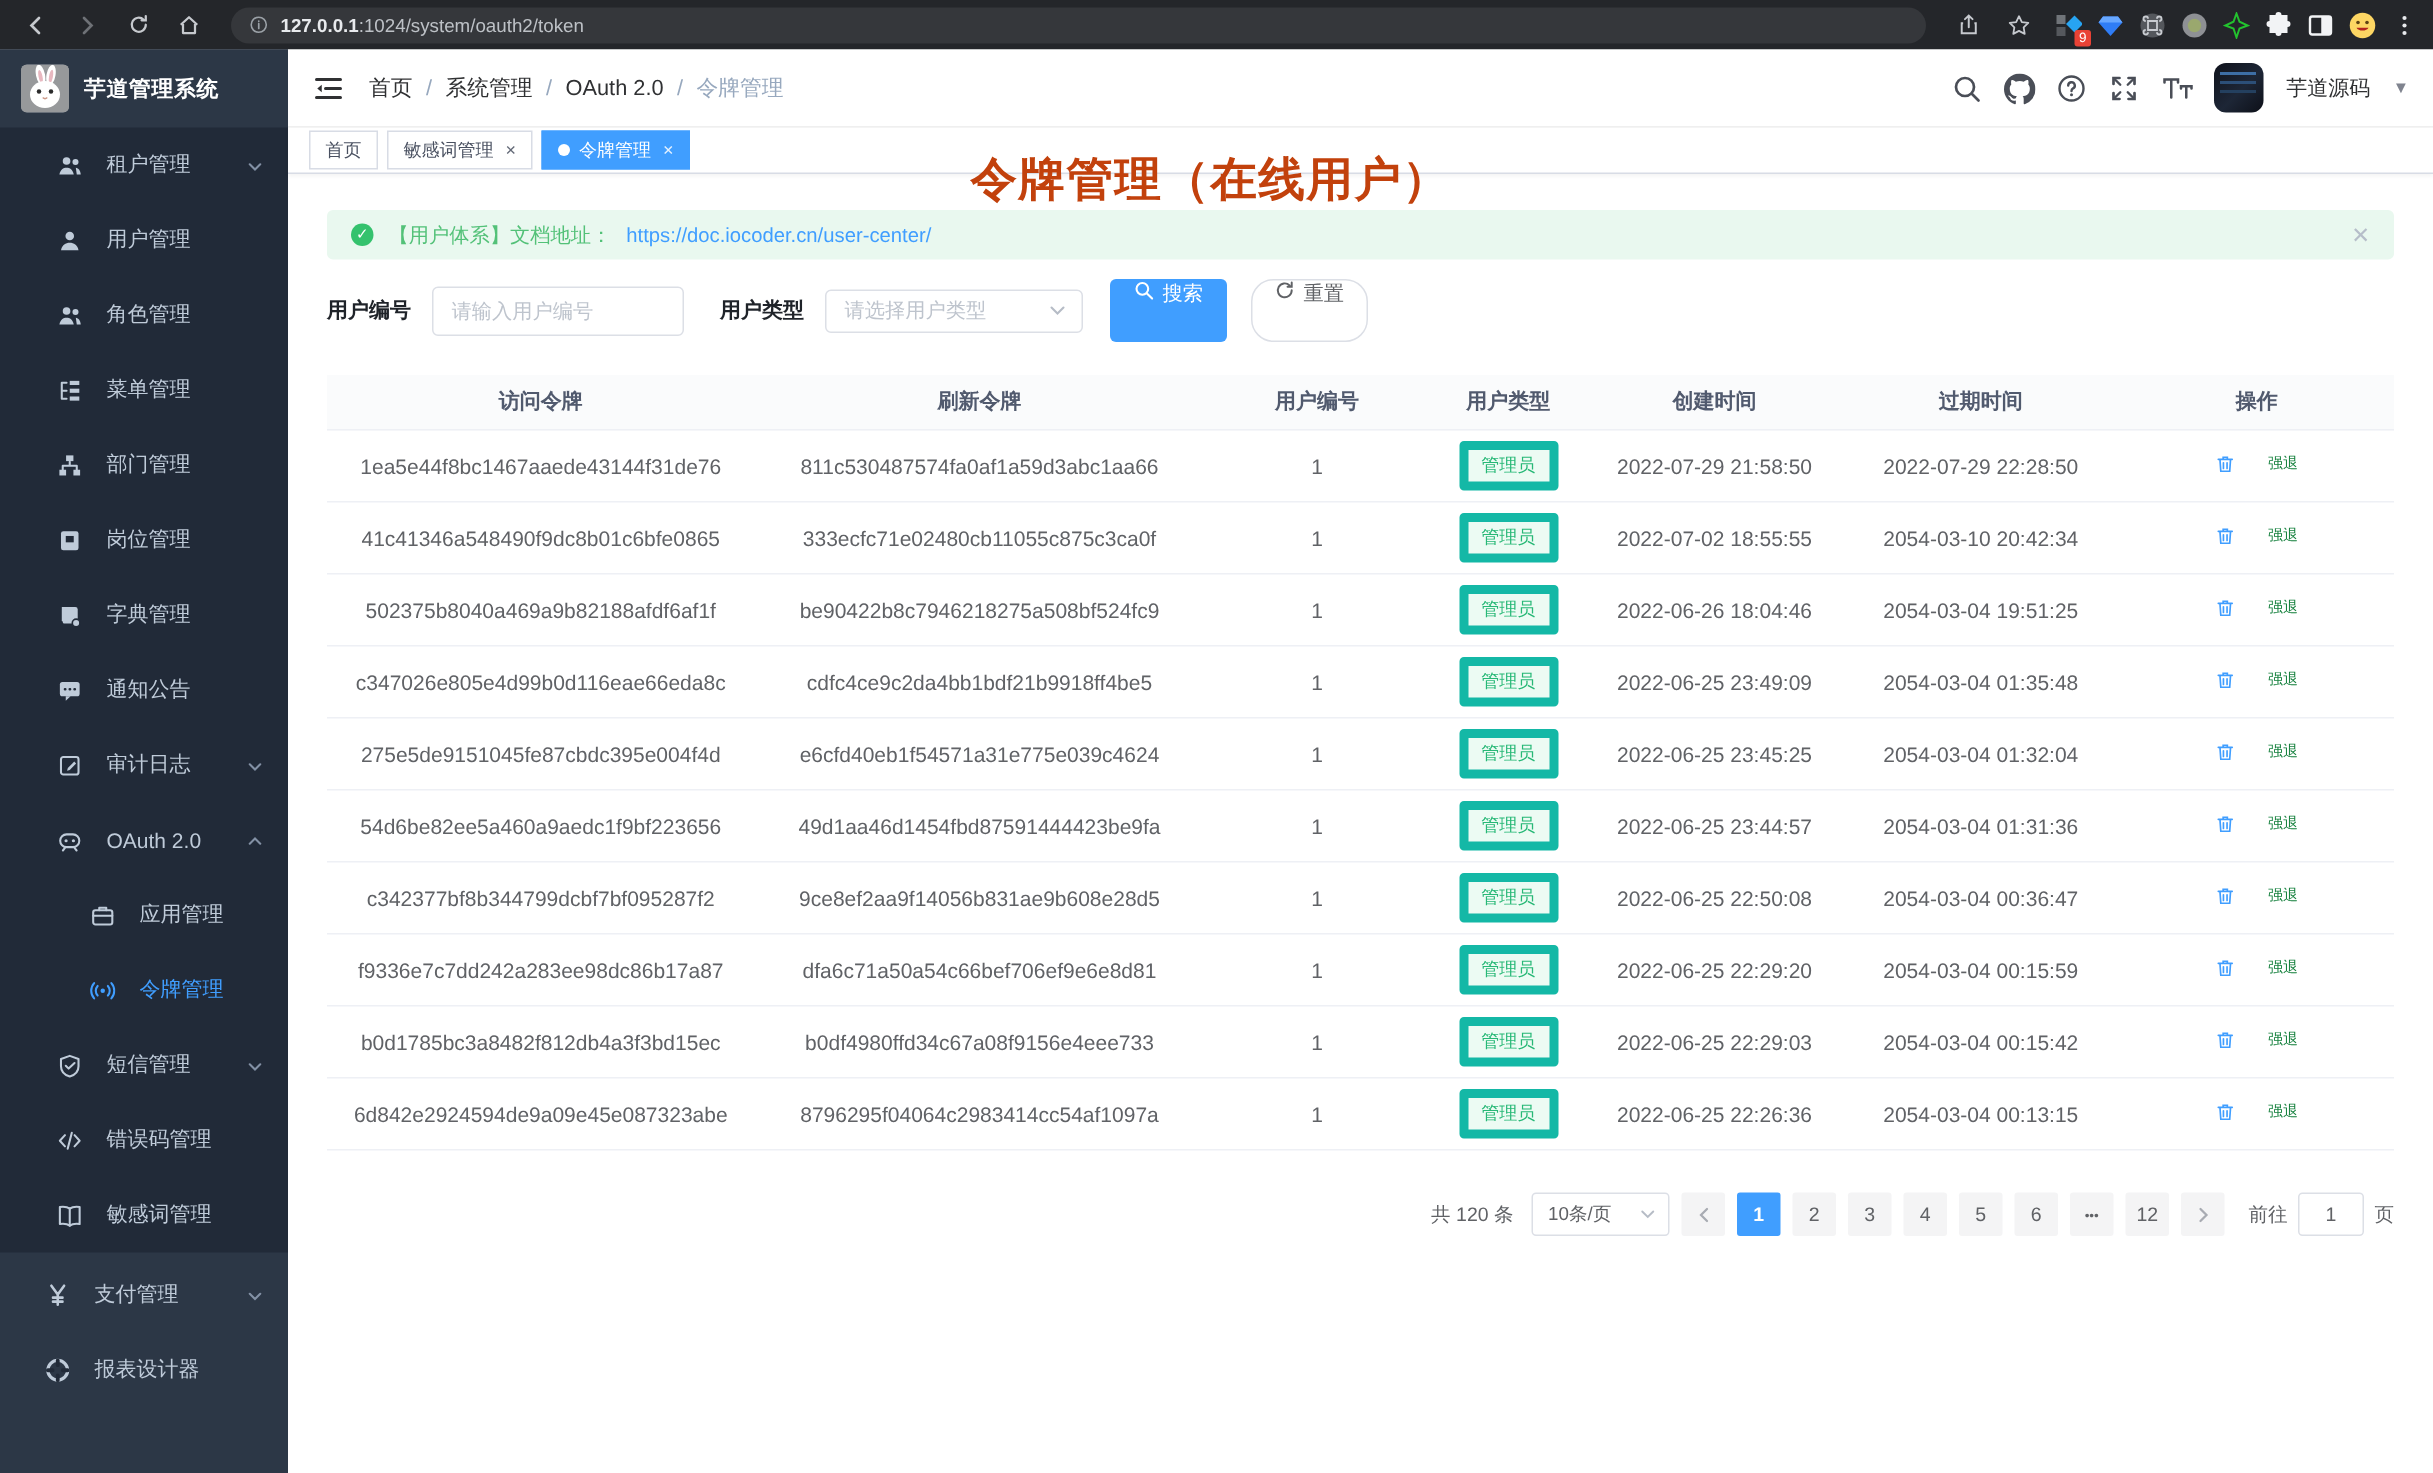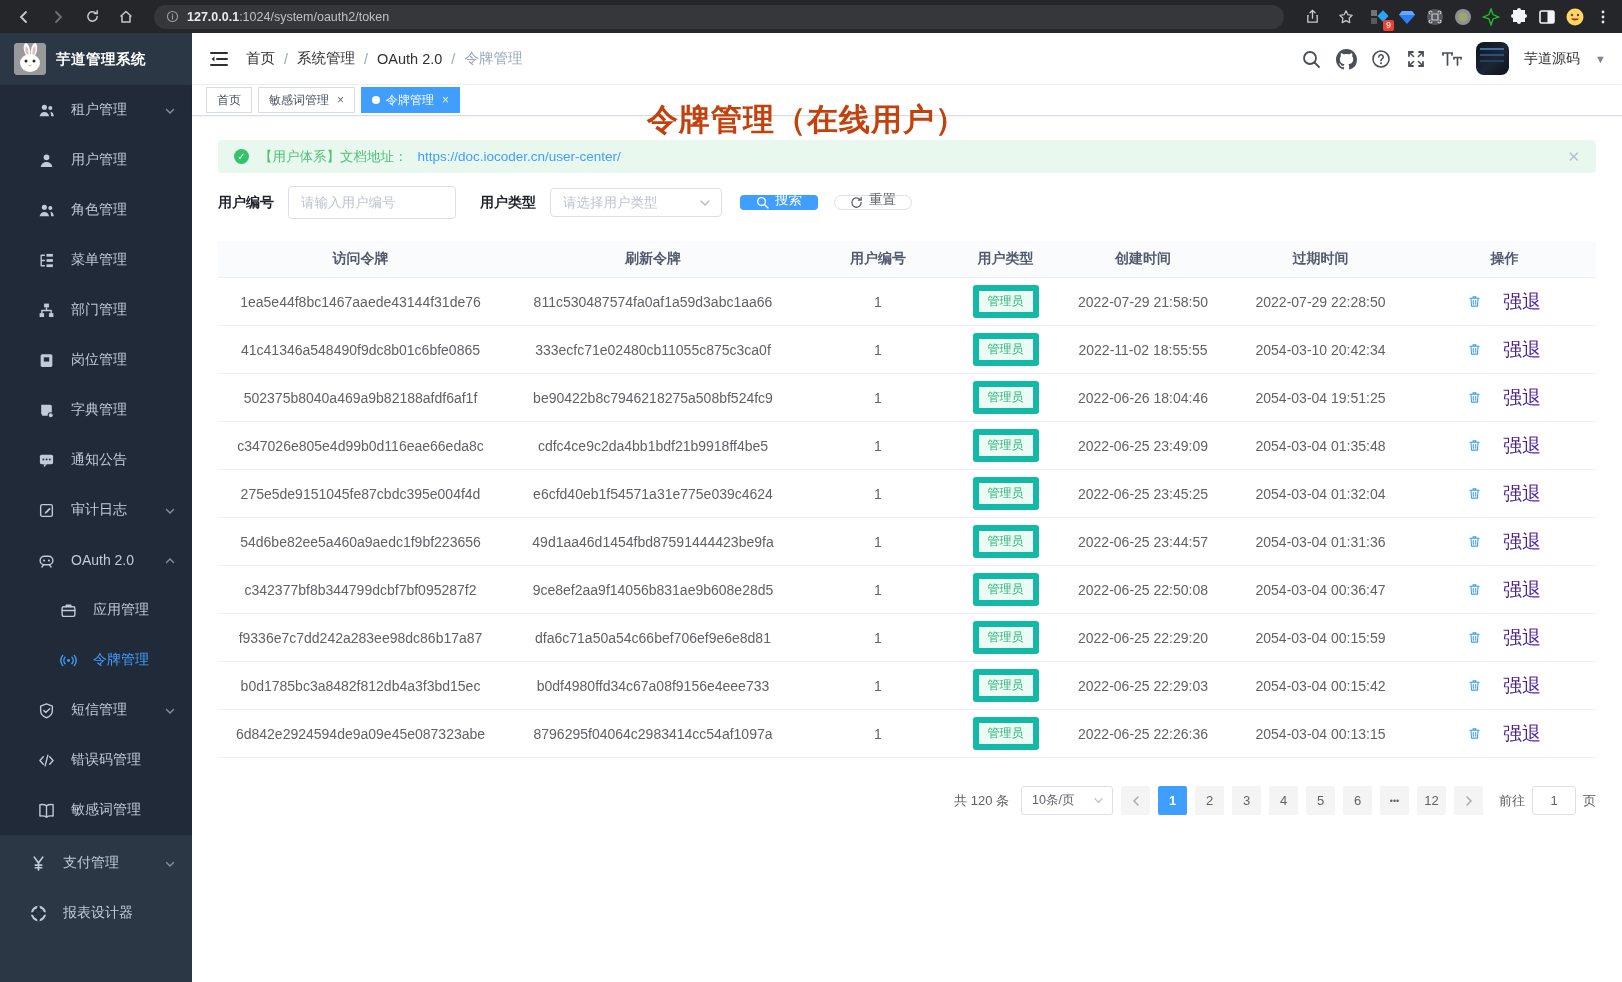--- a/index.html
+++ b/index.html
@@ -78,36 +78,36 @@
 
   .filters { display:flex; align-items:center; gap:12px; margin-bottom:22px; }
   .f-label { font-size:14px; font-weight:700; color:#1f2329; margin-right:2px; }
   .f-input { width:168px; height:33px; border:1px solid #dcdfe6; border-radius:4px; padding:0 12px;
     font-size:13.5px; color:#606266; outline:none; }
   .f-input::placeholder { color:#bec4cd; }
   .f-select { width:172px; height:29px; border:1px solid #dcdfe6; border-radius:4px; padding:0 10px 0 12px;
     display:flex; align-items:center; color:#bec4cd; font-size:13.5px; cursor:pointer; }
   .f-select .ph { flex:1; }
   .f-select .sc { width:12px; height:12px; color:#b6bcc6; }
-  .btn { height:15px; border-radius:4px; display:flex; align-items:flex-end; gap:6px; padding:0 15px;
+  .btn { height:42px; border-radius:4px; display:flex; align-items:flex-start; gap:6px; padding:0 15px;
     font-size:13.5px; cursor:pointer; border:1px solid transparent; }
   .btn.primary { background:#409eff; color:#fff; margin-left:6px; }
   .btn.plain { background:#fff; color:#606266; border-color:#dcdfe6; margin-left:4px;border-radius:15px; }
   .btn .bi { width:13px; height:13px; }
 
   
   .table { width:100%; font-size:14px; }
   .t-row { display:grid; grid-template-columns:285px 300px 150px 105px 170px 185px 1fr;
     align-items:center; text-align:center; }
   .t-head { height:37px; background:#fafbfc; color:#515a6e; font-weight:600;
     border-bottom:1px solid #eef0f5; }
   .t-body .t-row { height:48px; border-bottom:1px solid #eef0f5; color:#606266; }
   .tag-admin { display:inline-block; background:#ecfbf3; border:6px solid #14b8a6; color:#27b876;
     font-size:12px; padding:3px 9px; border-radius:3px; line-height:1.2; }
-  .kick { color:#4c1d95; display:inline-flex; align-items:center; gap:22px; font-size:19px; cursor:pointer; }
+  .kick { color:#15803d; display:inline-flex; align-items:center; gap:22px; font-size:10px; cursor:pointer; }
   .kick .ki { width:13px; height:13px; }
 
   
   .pager { display:flex; align-items:center; justify-content:flex-end; gap:8px;
     margin-top:28px; font-size:13px; color:#606266; }
   .pg-total { margin-right:4px; }
   .pg-size { width:92px; height:29px; border:1px solid #dcdfe6; border-radius:3px; display:flex;
     align-items:center; padding:0 8px 0 10px; color:#606266; cursor:pointer; }
   .pg-size .ph { flex:1; font-size:12.5px; }
   .pg-size .sc { width:11px; height:11px; color:#b6bcc6; }
@@ -516,21 +516,21 @@
                     <path d="M2 3.5h10M5.5 3.5V2h3v1.5M3.2 3.5l.6 8.5h6.4l.6-8.5M5.7 6v4M8.3 6v4" stroke="#409eff" stroke-width="1.2" fill="none" stroke-linecap="round"></path>
                   </svg>
                   <span>强退</span>
                 </span></span>
             </div>
             <div class="t-row">
               <span>41c41346a548490f9dc8b01c6bfe0865</span>
               <span>333ecfc71e02480cb11055c875c3ca0f</span>
               <span>1</span>
               <span><span class="tag-admin">管理员</span></span>
-              <span>2022-11-02 18:55:55</span>
+              <span>2022-07-02 18:55:55</span>
               <span>2054-03-10 20:42:34</span>
               <span><span class="kick">
                   <svg class="ki" viewBox="0 0 14 14" width="13" height="13">
                     <path d="M2 3.5h10M5.5 3.5V2h3v1.5M3.2 3.5l.6 8.5h6.4l.6-8.5M5.7 6v4M8.3 6v4" stroke="#409eff" stroke-width="1.2" fill="none" stroke-linecap="round"></path>
                   </svg>
                   <span>强退</span>
                 </span></span>
             </div>
             <div class="t-row">
               <span>502375b8040a469a9b82188afdf6af1f</span>

